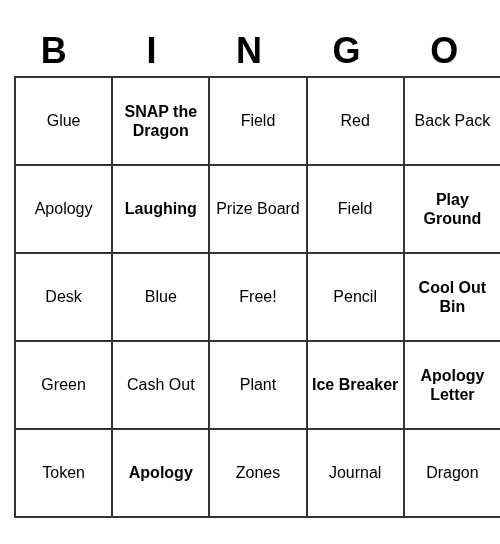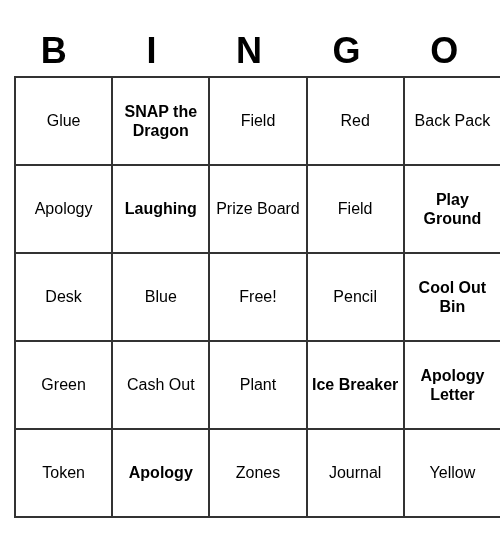--- a/index.html
+++ b/index.html
@@ -97,17 +97,17 @@
           <td class="cell-medium">Cash Out</td>
           <td class="cell-large">Plant</td>
           <td class="cell-small">Ice Breaker</td>
           <td class="cell-small">Apology Letter</td>
         </tr>
         <tr>
           <td class="cell-medium">Token</td>
           <td class="cell-small">Apology</td>
           <td class="cell-medium">Zones</td>
           <td class="cell-medium">Journal</td>
-          <td class="cell-medium">Yellow</td>
+          <td class="cell-medium">Dragon</td>
         </tr>
       </tbody>
   </table>
 </div>
 
 </body></html>

